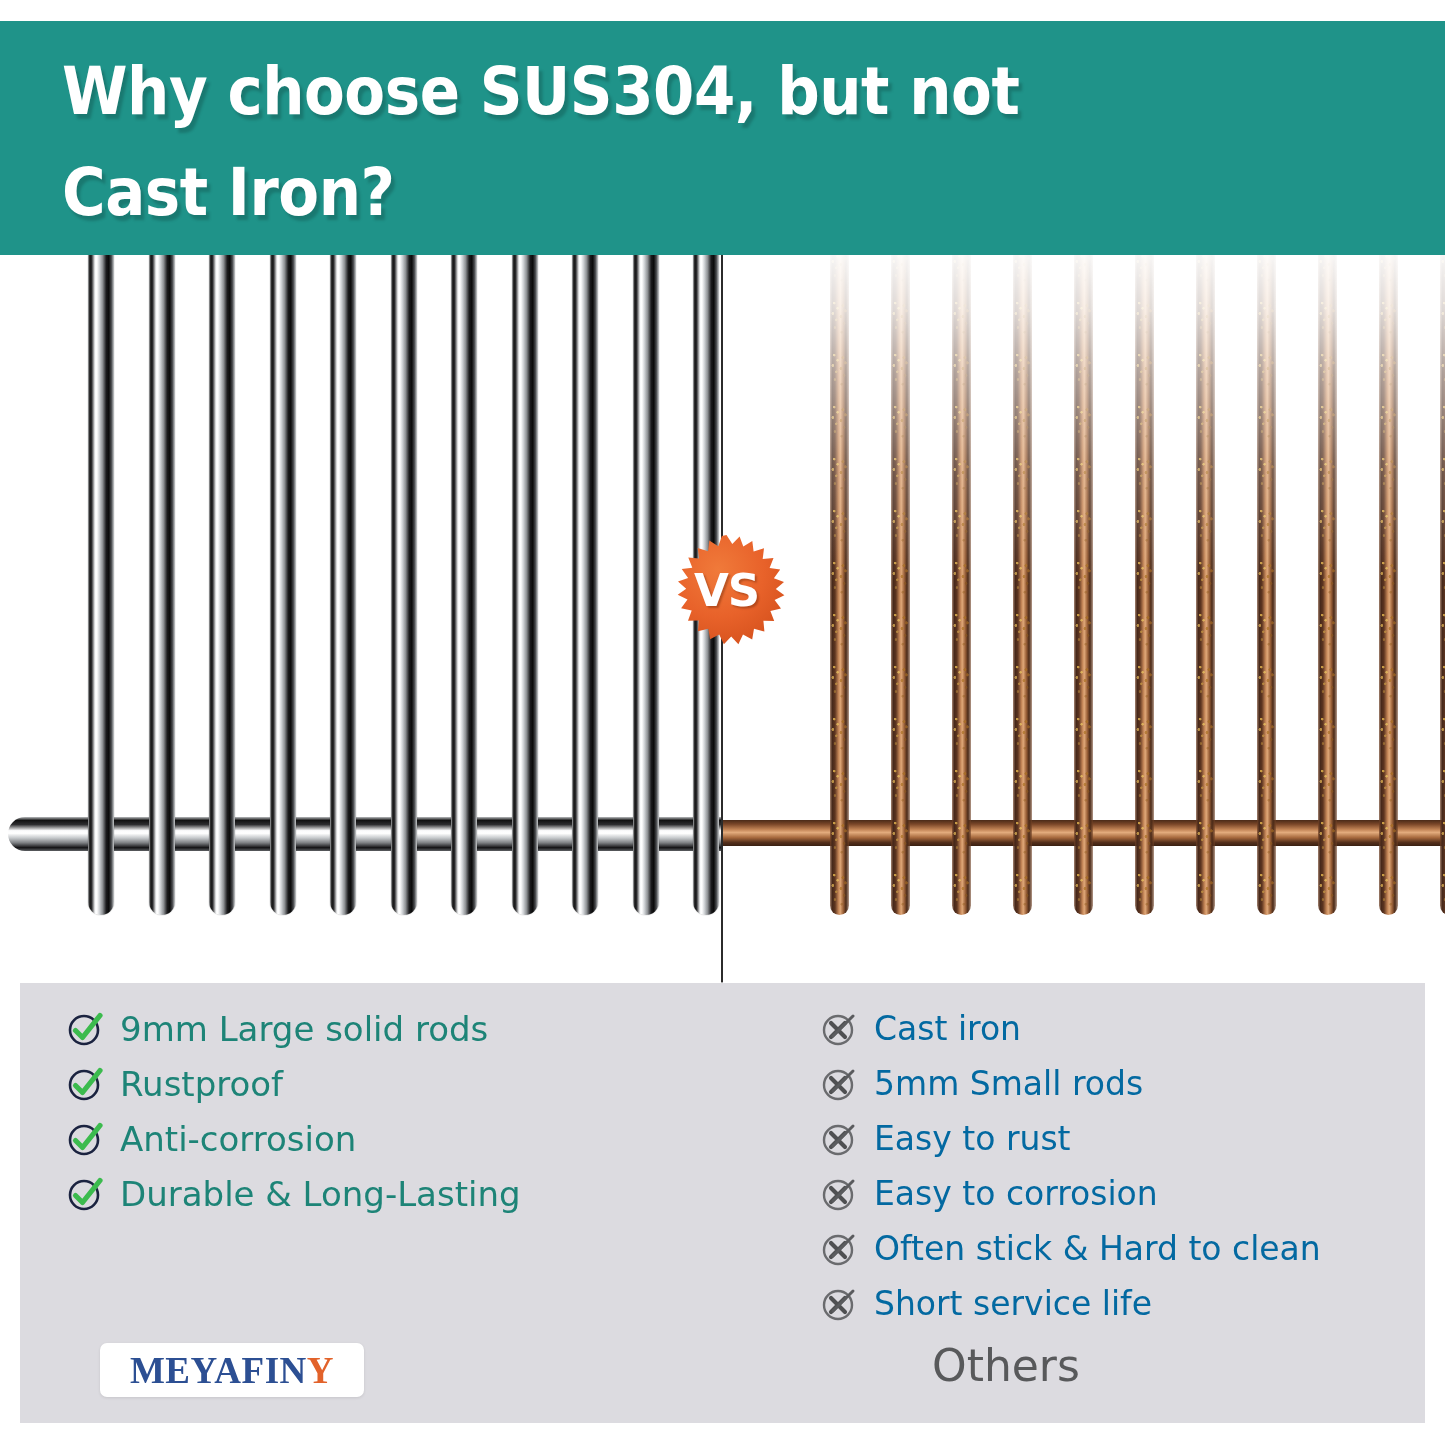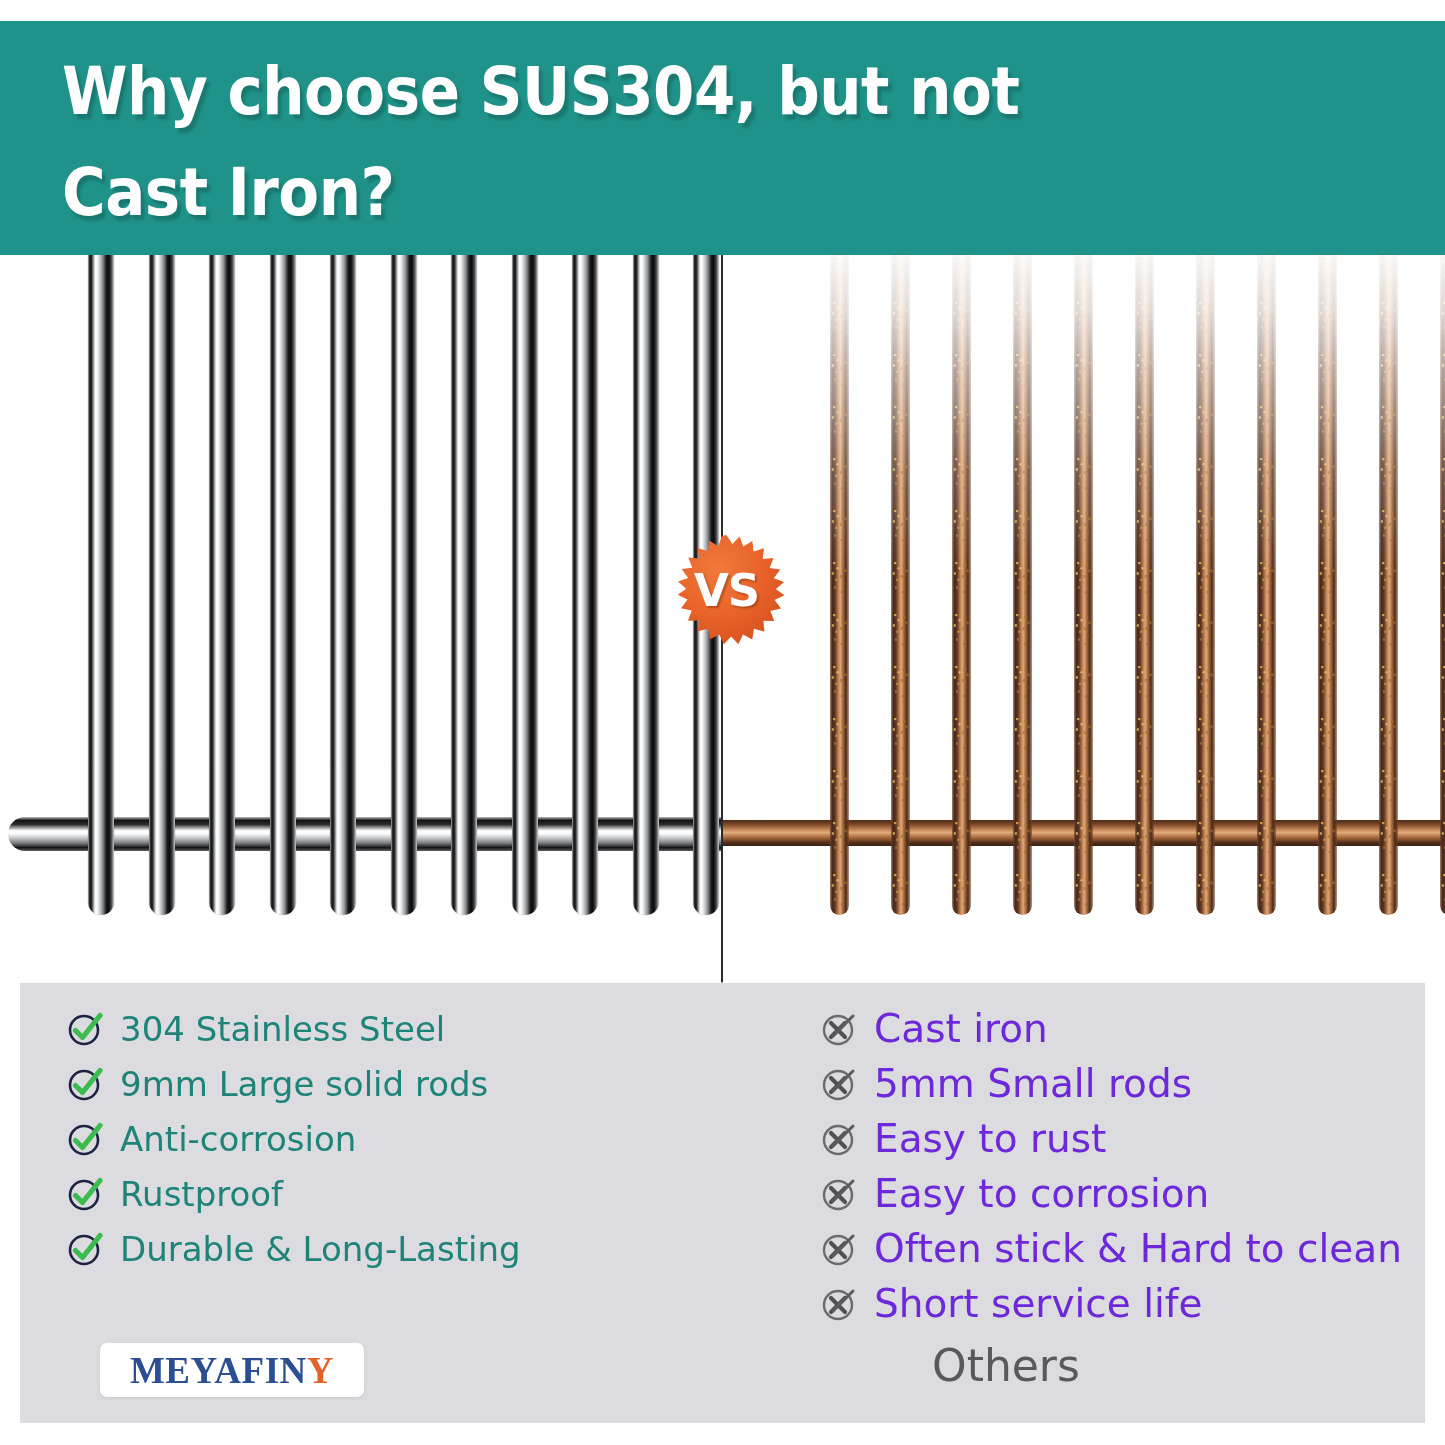--- a/index.html
+++ b/index.html
@@ -176,21 +176,21 @@
     position: relative;
   }
   .feature .ico svg { display: block; overflow: visible; }
   .feature .txt {
     font-family: "DejaVu Sans", sans-serif;
     font-size: 34px;
     line-height: 40px;
     white-space: nowrap;
   }
   .col-left  .txt { color: #1D8477; }
-  .col-right .txt { color: #6d28d9; font-size: 39px; }
+  .col-right .txt { color: #0369a1; font-size: 33px; }
 
   
   .brand-plate {
     position: absolute;
     left: 100px; top: 1343px;
     width: 264px; height: 54px;
     background: #ffffff;
     border-radius: 7px;
     display: flex;
     align-items: center;
@@ -308,48 +308,39 @@
   <div class="compare-panel">
 
     <div class="col col-left" id="col-left">
         <div class="feature">
           <span class="ico">
             <svg width="40" height="40" viewBox="0 0 40 40">
               <circle cx="18" cy="21" r="14" fill="none" stroke="#1B2340" stroke-width="2.6"></circle>
               <path d="M9.5 21.5 L16.5 28.5 L34 6.5" fill="none" stroke="#3CBB4E" stroke-width="5.2" stroke-linecap="round" stroke-linejoin="round"></path>
             </svg>
           </span>
-          <span class="txt">304 Stainless Steel</span>
+          <span class="txt">9mm Large solid rods</span>
         </div>
         <div class="feature">
           <span class="ico">
             <svg width="40" height="40" viewBox="0 0 40 40">
               <circle cx="18" cy="21" r="14" fill="none" stroke="#1B2340" stroke-width="2.6"></circle>
               <path d="M9.5 21.5 L16.5 28.5 L34 6.5" fill="none" stroke="#3CBB4E" stroke-width="5.2" stroke-linecap="round" stroke-linejoin="round"></path>
             </svg>
           </span>
-          <span class="txt">9mm Large solid rods</span>
+          <span class="txt">Rustproof</span>
         </div>
         <div class="feature">
           <span class="ico">
             <svg width="40" height="40" viewBox="0 0 40 40">
               <circle cx="18" cy="21" r="14" fill="none" stroke="#1B2340" stroke-width="2.6"></circle>
               <path d="M9.5 21.5 L16.5 28.5 L34 6.5" fill="none" stroke="#3CBB4E" stroke-width="5.2" stroke-linecap="round" stroke-linejoin="round"></path>
             </svg>
           </span>
           <span class="txt">Anti-corrosion</span>
-        </div>
-        <div class="feature">
-          <span class="ico">
-            <svg width="40" height="40" viewBox="0 0 40 40">
-              <circle cx="18" cy="21" r="14" fill="none" stroke="#1B2340" stroke-width="2.6"></circle>
-              <path d="M9.5 21.5 L16.5 28.5 L34 6.5" fill="none" stroke="#3CBB4E" stroke-width="5.2" stroke-linecap="round" stroke-linejoin="round"></path>
-            </svg>
-          </span>
-          <span class="txt">Rustproof</span>
         </div>
         <div class="feature">
           <span class="ico">
             <svg width="40" height="40" viewBox="0 0 40 40">
               <circle cx="18" cy="21" r="14" fill="none" stroke="#1B2340" stroke-width="2.6"></circle>
               <path d="M9.5 21.5 L16.5 28.5 L34 6.5" fill="none" stroke="#3CBB4E" stroke-width="5.2" stroke-linecap="round" stroke-linejoin="round"></path>
             </svg>
           </span>
           <span class="txt">Durable &amp; Long-Lasting</span>
         </div>

